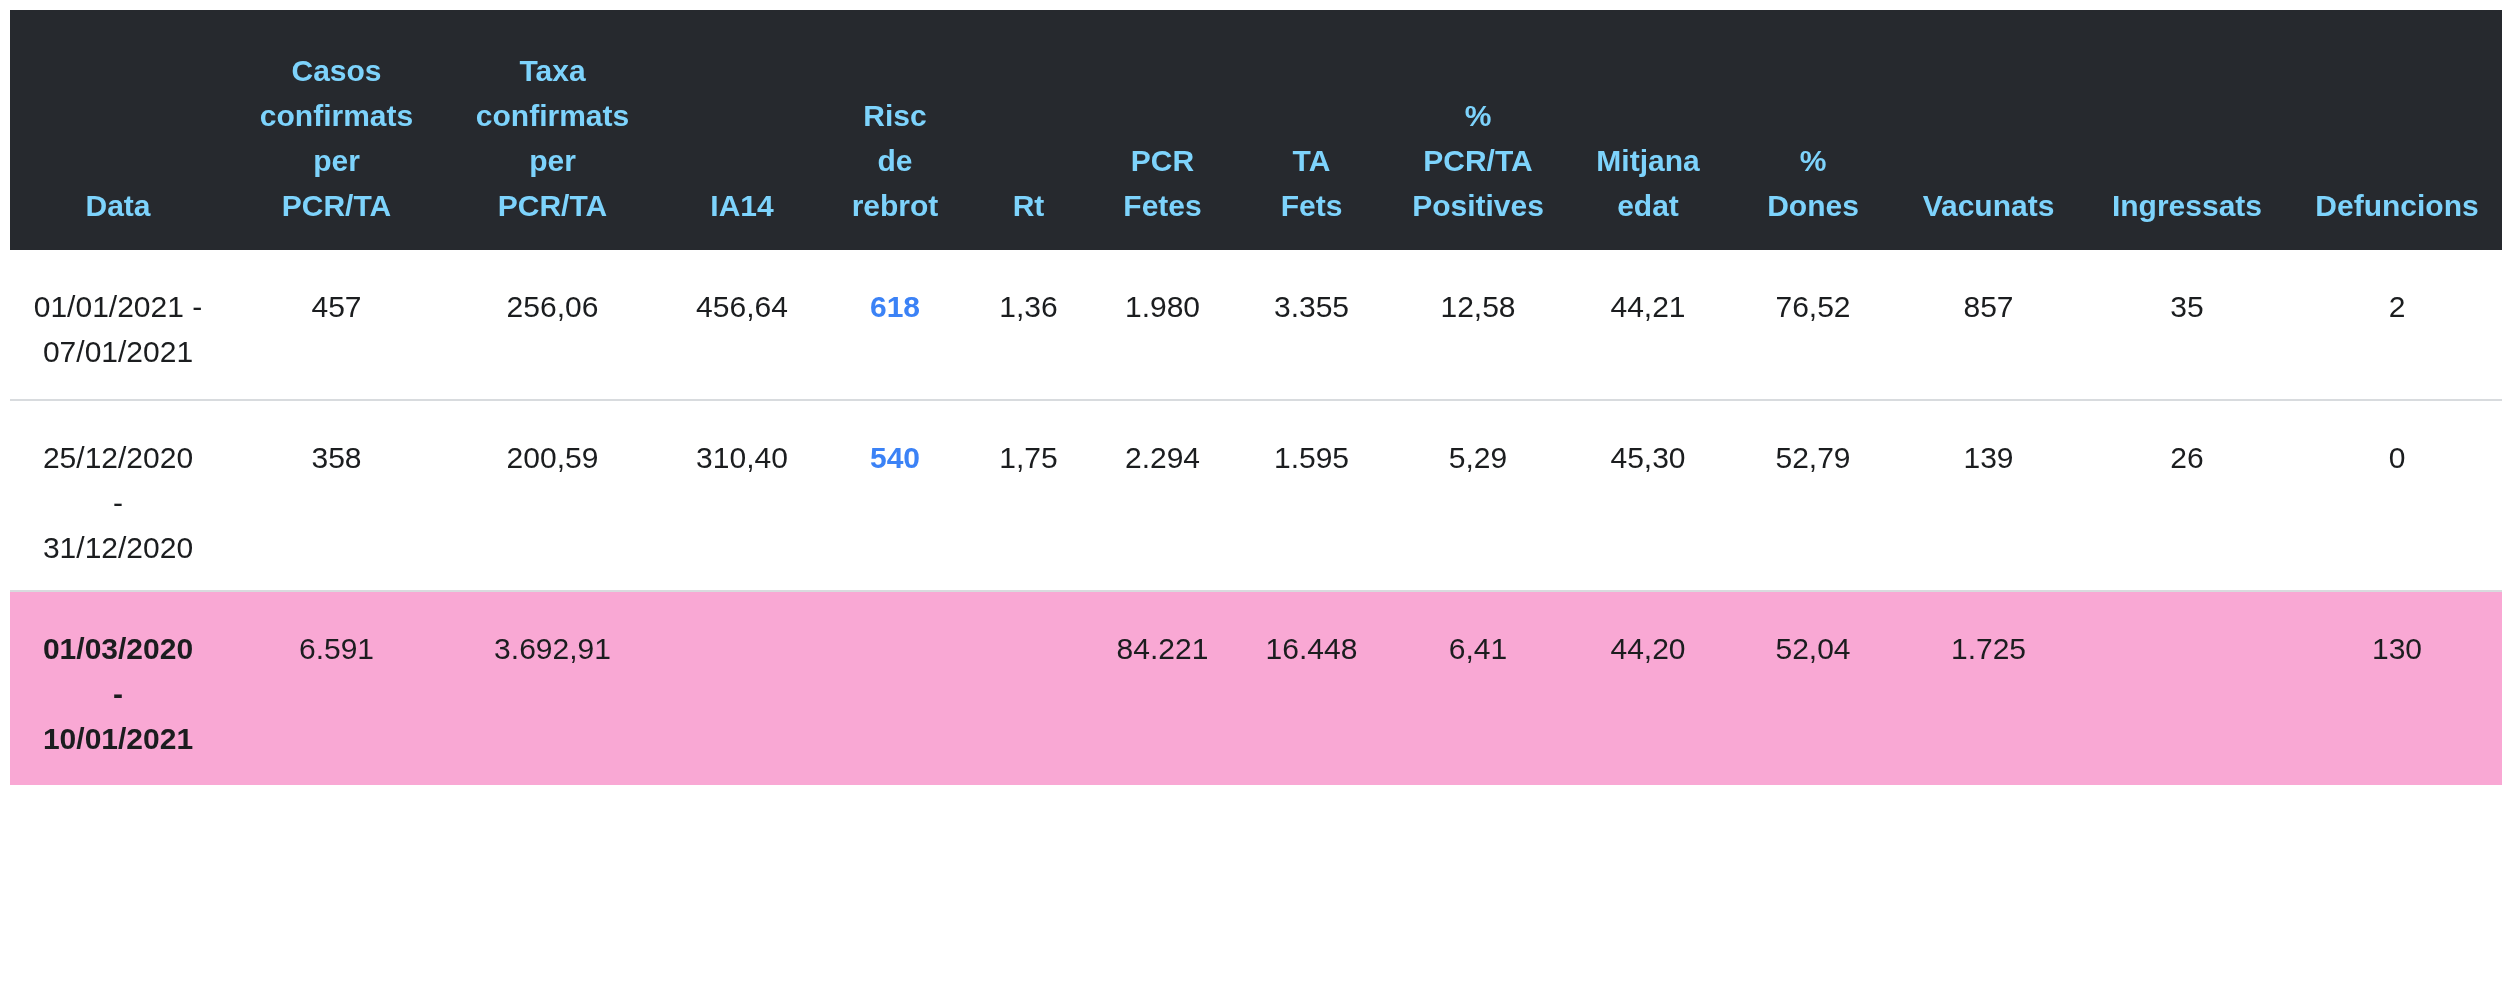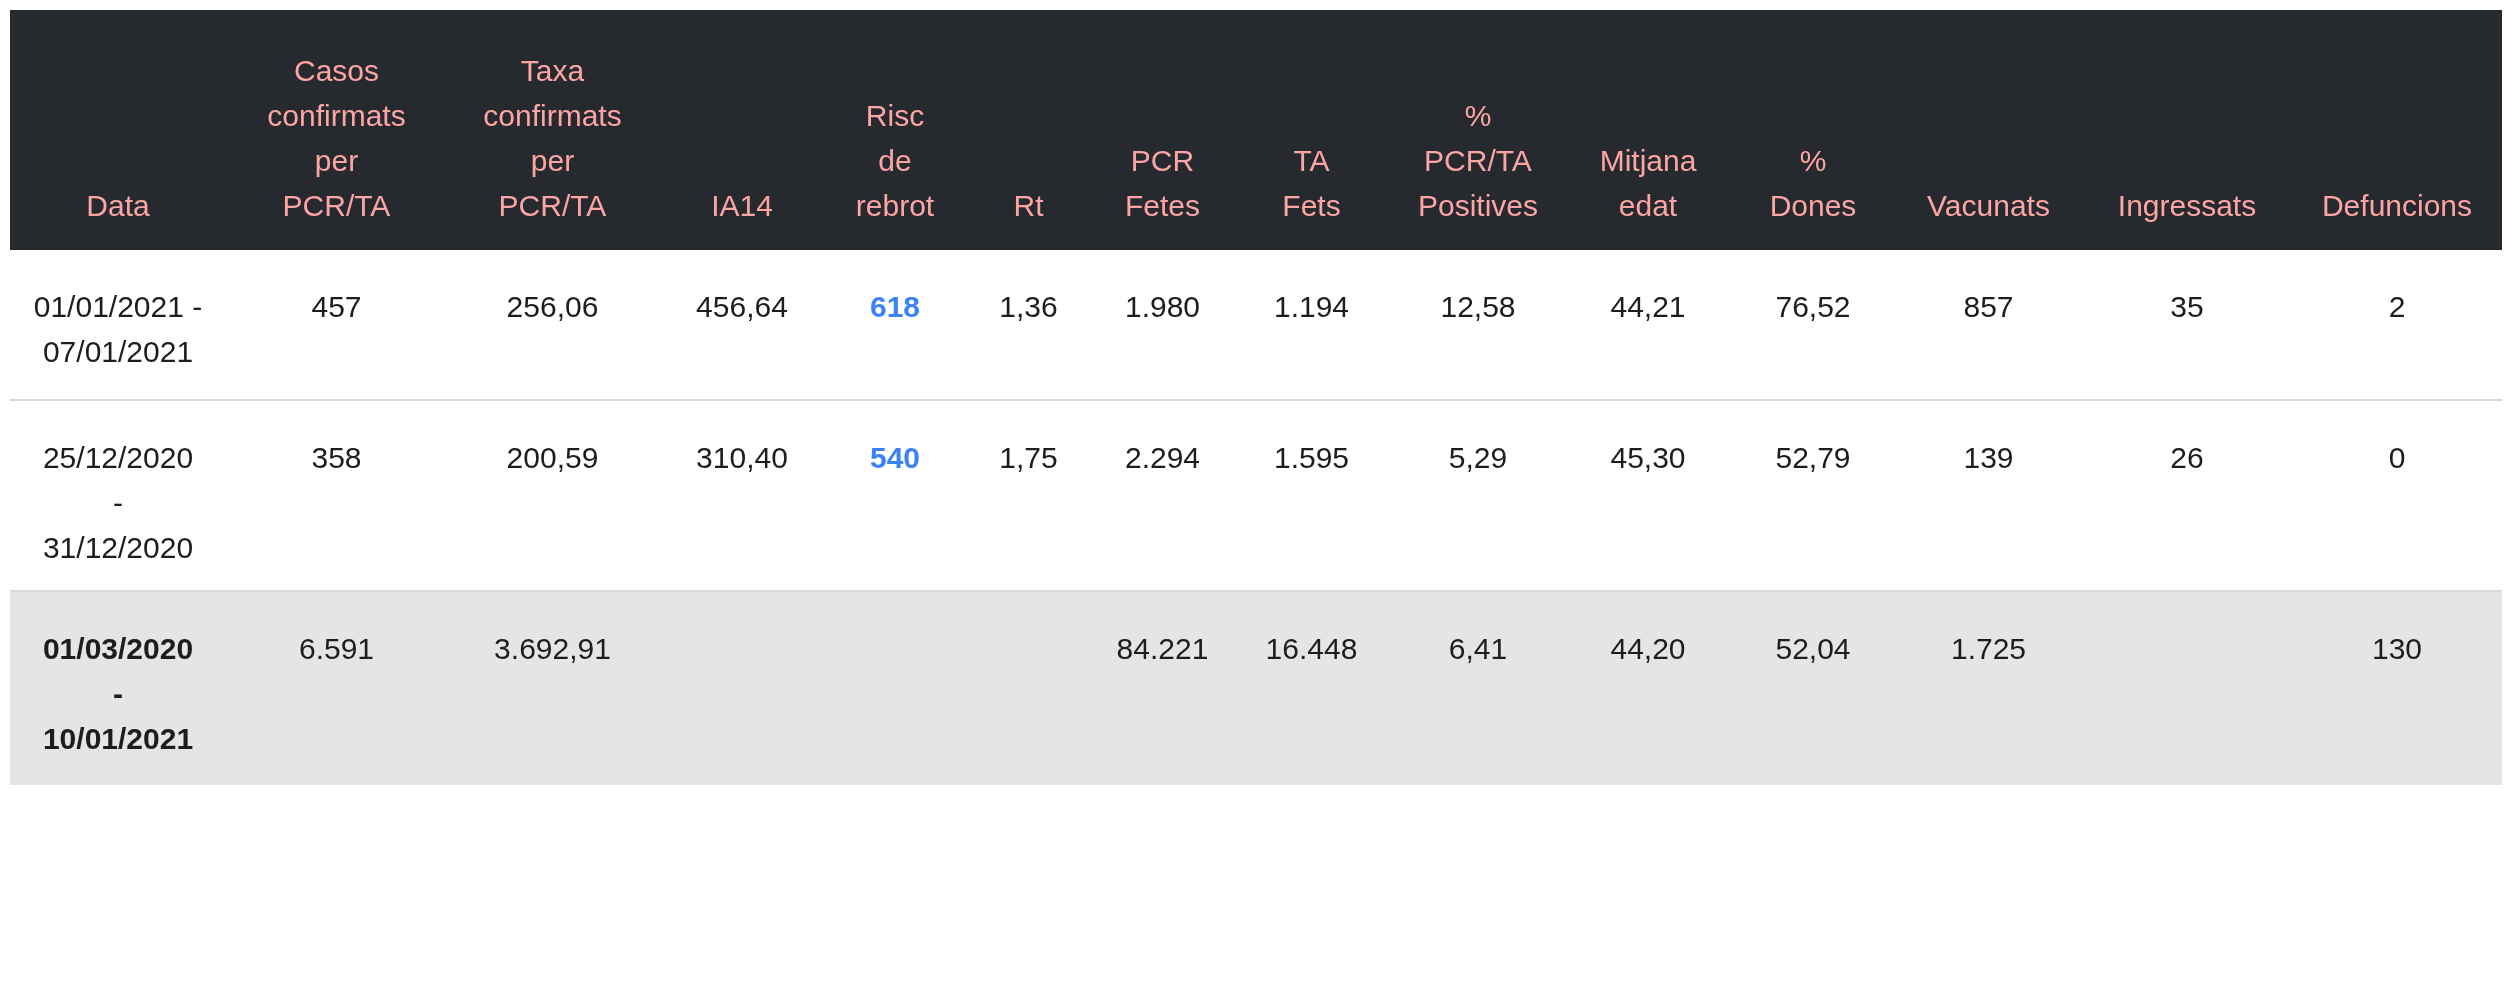--- a/index.html
+++ b/index.html
@@ -18,22 +18,22 @@
     width: 2492px;
   }
   table.stats {
     width: 2492px;
     border-collapse: collapse;
     table-layout: fixed;
   }
   thead tr { height: 240px; }
   thead th {
     background: #26292e;
-    color: #fca5a5;
-    font-weight: normal;
+    color: #7dd3fc;
+    font-weight: bold;
     font-size: 30px;
     line-height: 45px;
     vertical-align: bottom;
     text-align: center;
     padding: 10px 8px 22px 8px;
     white-space: pre-line;
   }
   tbody td {
     vertical-align: top;
     text-align: center;
@@ -43,21 +43,21 @@
     padding: 34px 8px 20px 8px;
     white-space: pre-line;
     overflow: hidden;
   }
   tbody tr { border-bottom: 2px solid #d8dbde; background: #ffffff; }
   tbody tr.row-1 { height: 150px; margin-top: 18px; }
   tbody tr.row-2 { height: 171px; }
   tbody tr.row-3 { height: 194px; }
   tbody tr.total-row {
     height: 194px;
-    background: #e5e5e5;
+    background: #f9a8d4;
     border-bottom: none;
   }
   td.risc-alert {
     color: #3b82f6;
     font-weight: bold;
   }
   tr.total-row td.period { font-weight: bold; }
 </style>
 </head>
 <body>
@@ -116,21 +116,21 @@
       <tbody>
         <tr class="row-1">
           <td class="period">01/01/2021 -
 07/01/2021</td>
           <td>457</td>
           <td>256,06</td>
           <td>456,64</td>
           <td class="risc-alert">618</td>
           <td>1,36</td>
           <td>1.980</td>
-          <td>1.194</td>
+          <td>3.355</td>
           <td>12,58</td>
           <td>44,21</td>
           <td>76,52</td>
           <td>857</td>
           <td>35</td>
           <td>2</td>
         </tr>
         <tr class="row-2">
           <td class="period">25/12/2020
 -

